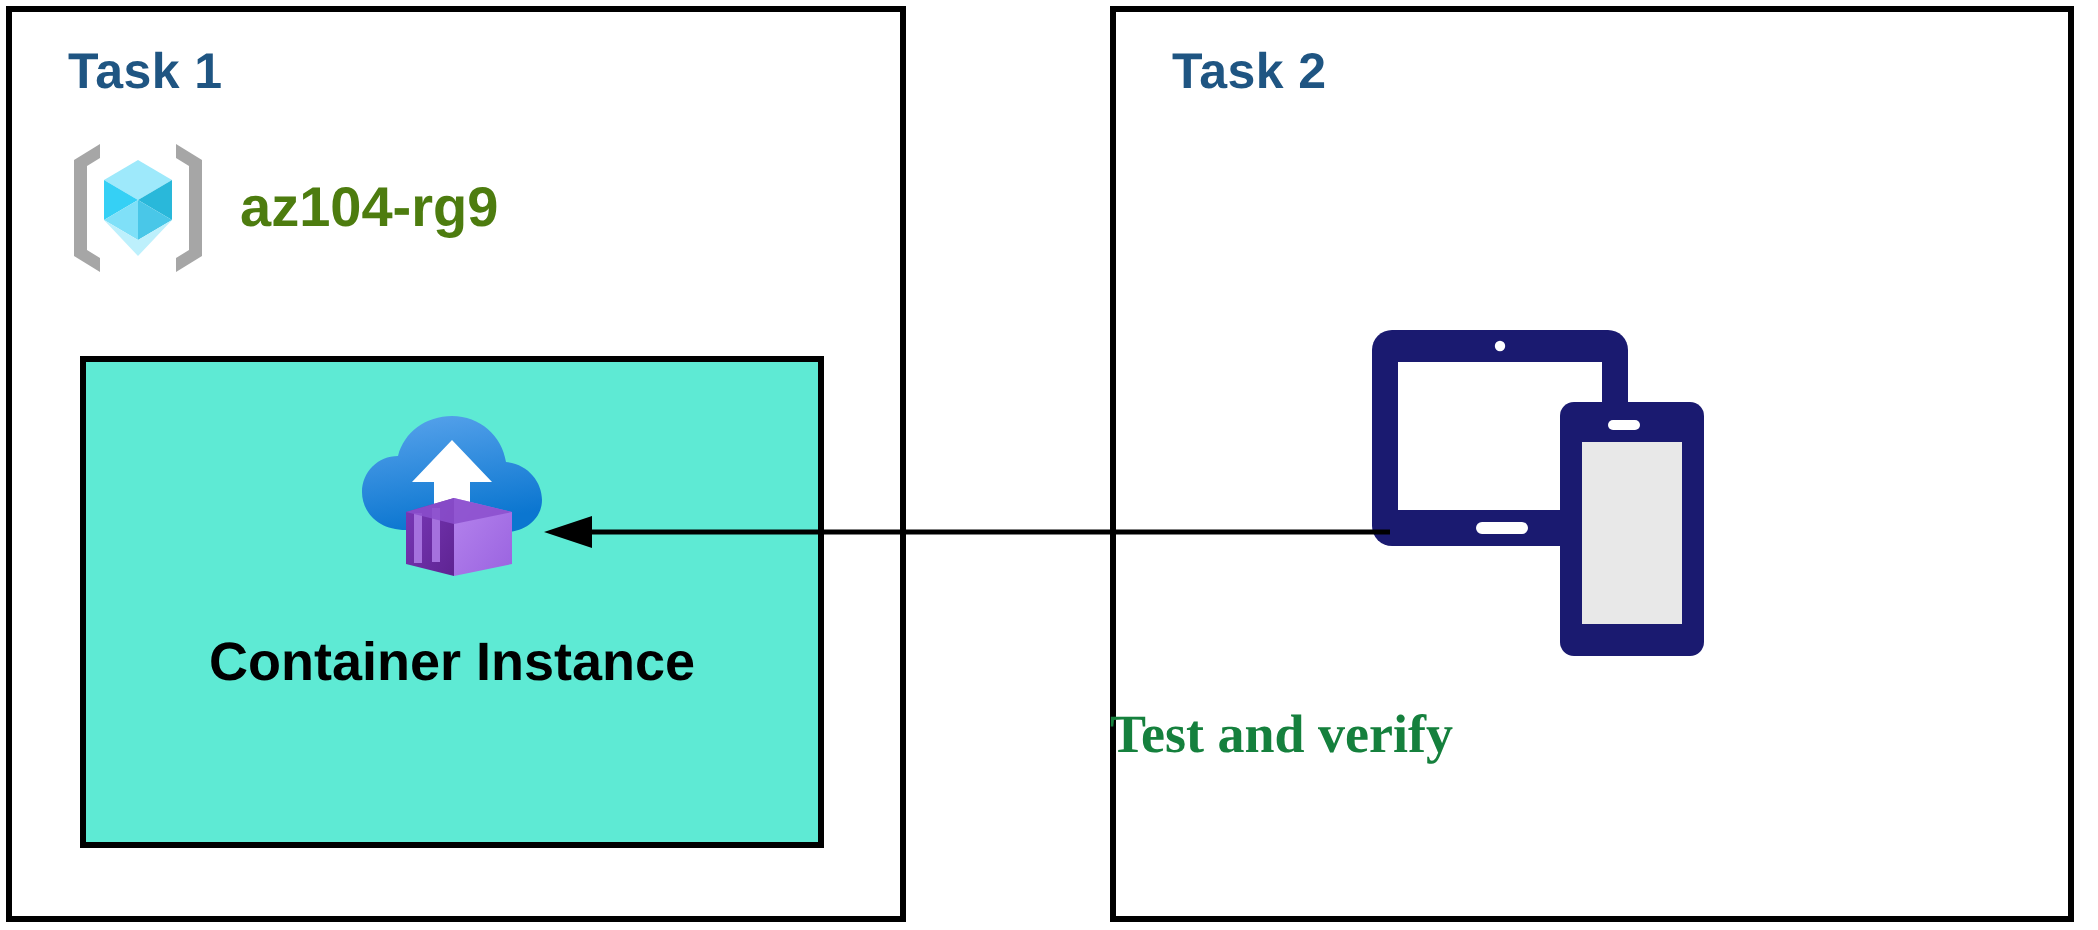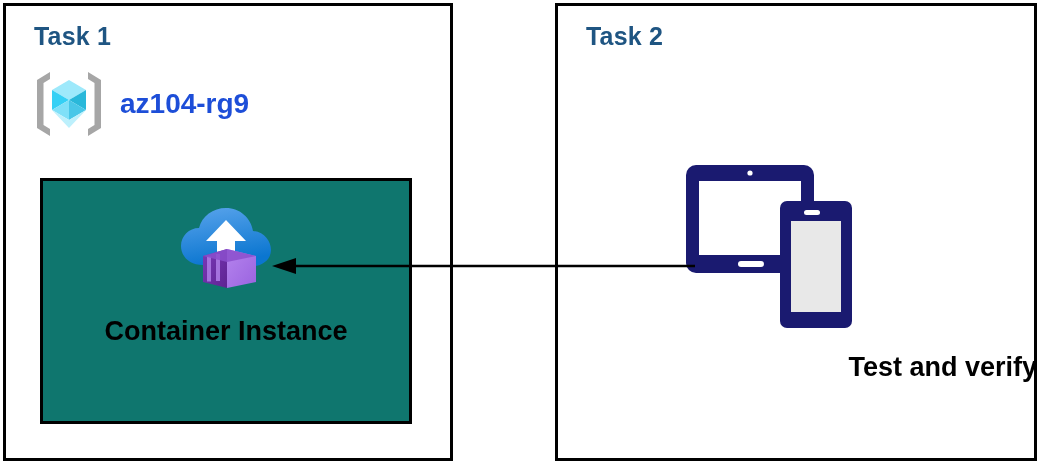--- a/index.html
+++ b/index.html
@@ -65,33 +65,33 @@
     gap: 16px;
   }
   #resource-group-icon {
     width: 70px;
     height: 72px;
     display: block;
   }
   #resource-group-name {
     font-size: 28px;
     font-weight: bold;
-    color: #1d4ed8;
+    color: #4d7c0f;
     white-space: nowrap;
   }
 
   
   #container-instance-box {
     position: absolute;
     box-sizing: border-box;
     left: 34px;
     top: 172px;
     width: 372px;
     height: 246px;
-    background: #0f766e;
+    background: #5eead4;
     border: 3px solid #000000;
   }
   #container-instance-icon {
     position: absolute;
     left: 50%;
     top: 22px;
     transform: translateX(-50%);
     width: 96px;
     height: 92px;
     display: block;
@@ -115,25 +115,26 @@
     top: 163px;
     width: 182px;
     height: 167px;
     display: block;
   }
   #test-verify-label {
     position: absolute;
     left: 555px;
     width: 482px;
     top: 352px;
-    text-align: right;
+    text-align: left;
     font-size: 27px;
     font-weight: bold;
-    color: #000000;
-    white-space: nowrap;
+    color: #15803d;
+    white-space: nowrap;
+    font-family: Liberation Serif, serif;
   }
 
   
   #connector-arrow {
     position: absolute;
     left: 270px;
     top: 250px;
     width: 425px;
     height: 32px;
     display: block;

